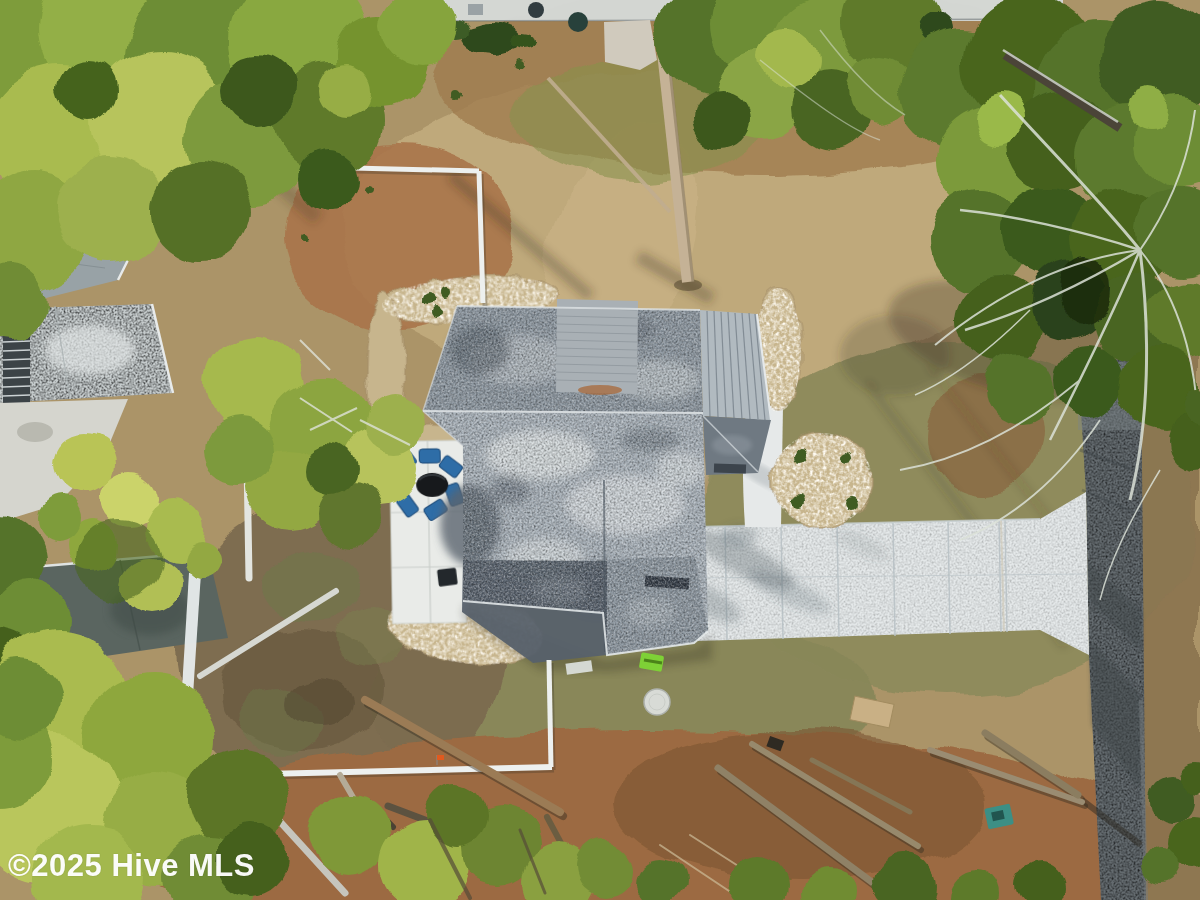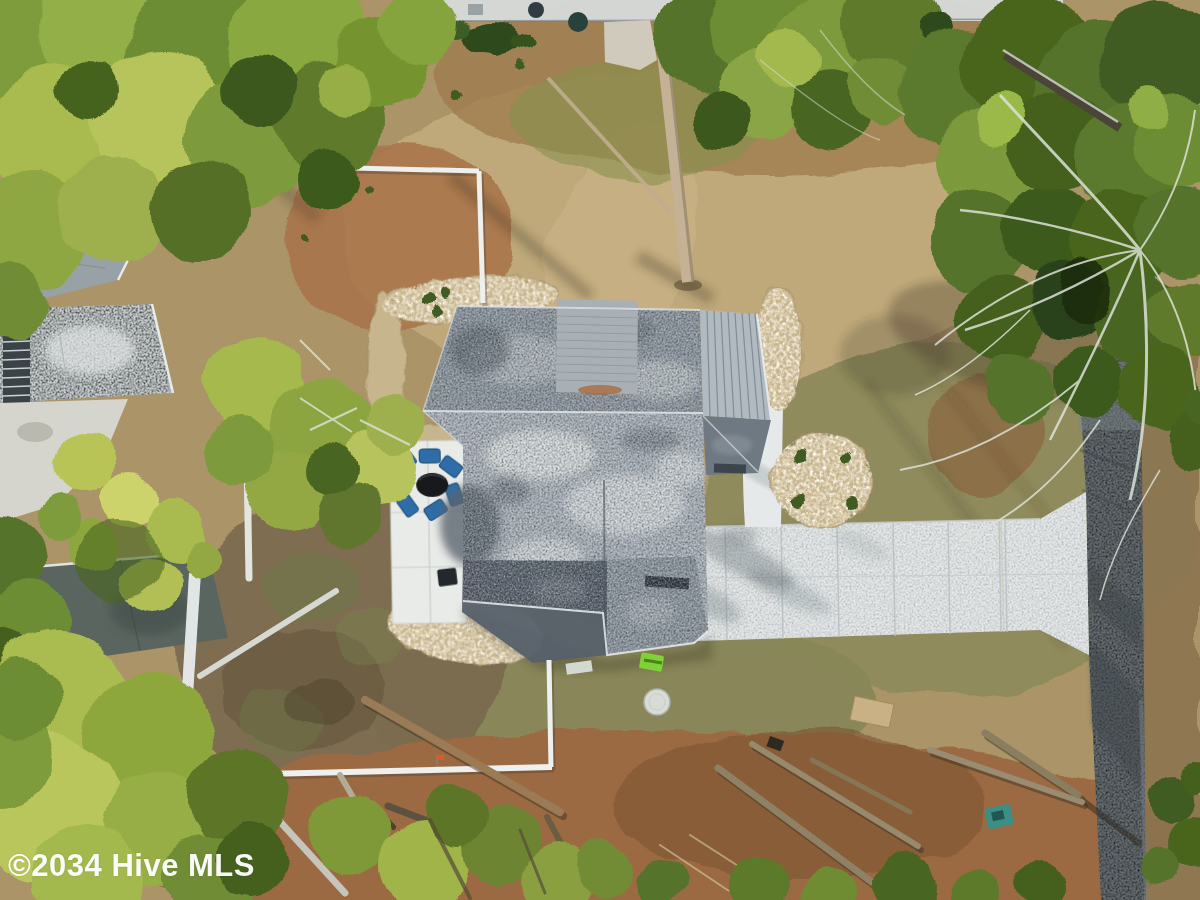--- a/index.html
+++ b/index.html
@@ -513,14 +513,14 @@
         <circle cx="975" cy="895" r="26" fill="#5d7a2c"></circle>
     <circle cx="1040" cy="888" r="24" fill="#44601f"></circle>
     <circle cx="1170" cy="800" r="22" fill="#3f5c22"></circle>
         <circle cx="1192" cy="842" r="26" fill="#49651f"></circle>
     <circle cx="1160" cy="865" r="18" fill="#55732b"></circle>
         <circle cx="1195" cy="780" r="15" fill="#44601f"></circle>
     <circle cx="1197" cy="408" r="16" fill="#4a6522"></circle>
   </g>
 </svg>
 
-<div class="watermark">©2034 Hive MLS</div>
+<div class="watermark">©2025 Hive MLS</div>
 </div>
 
 </body></html>

